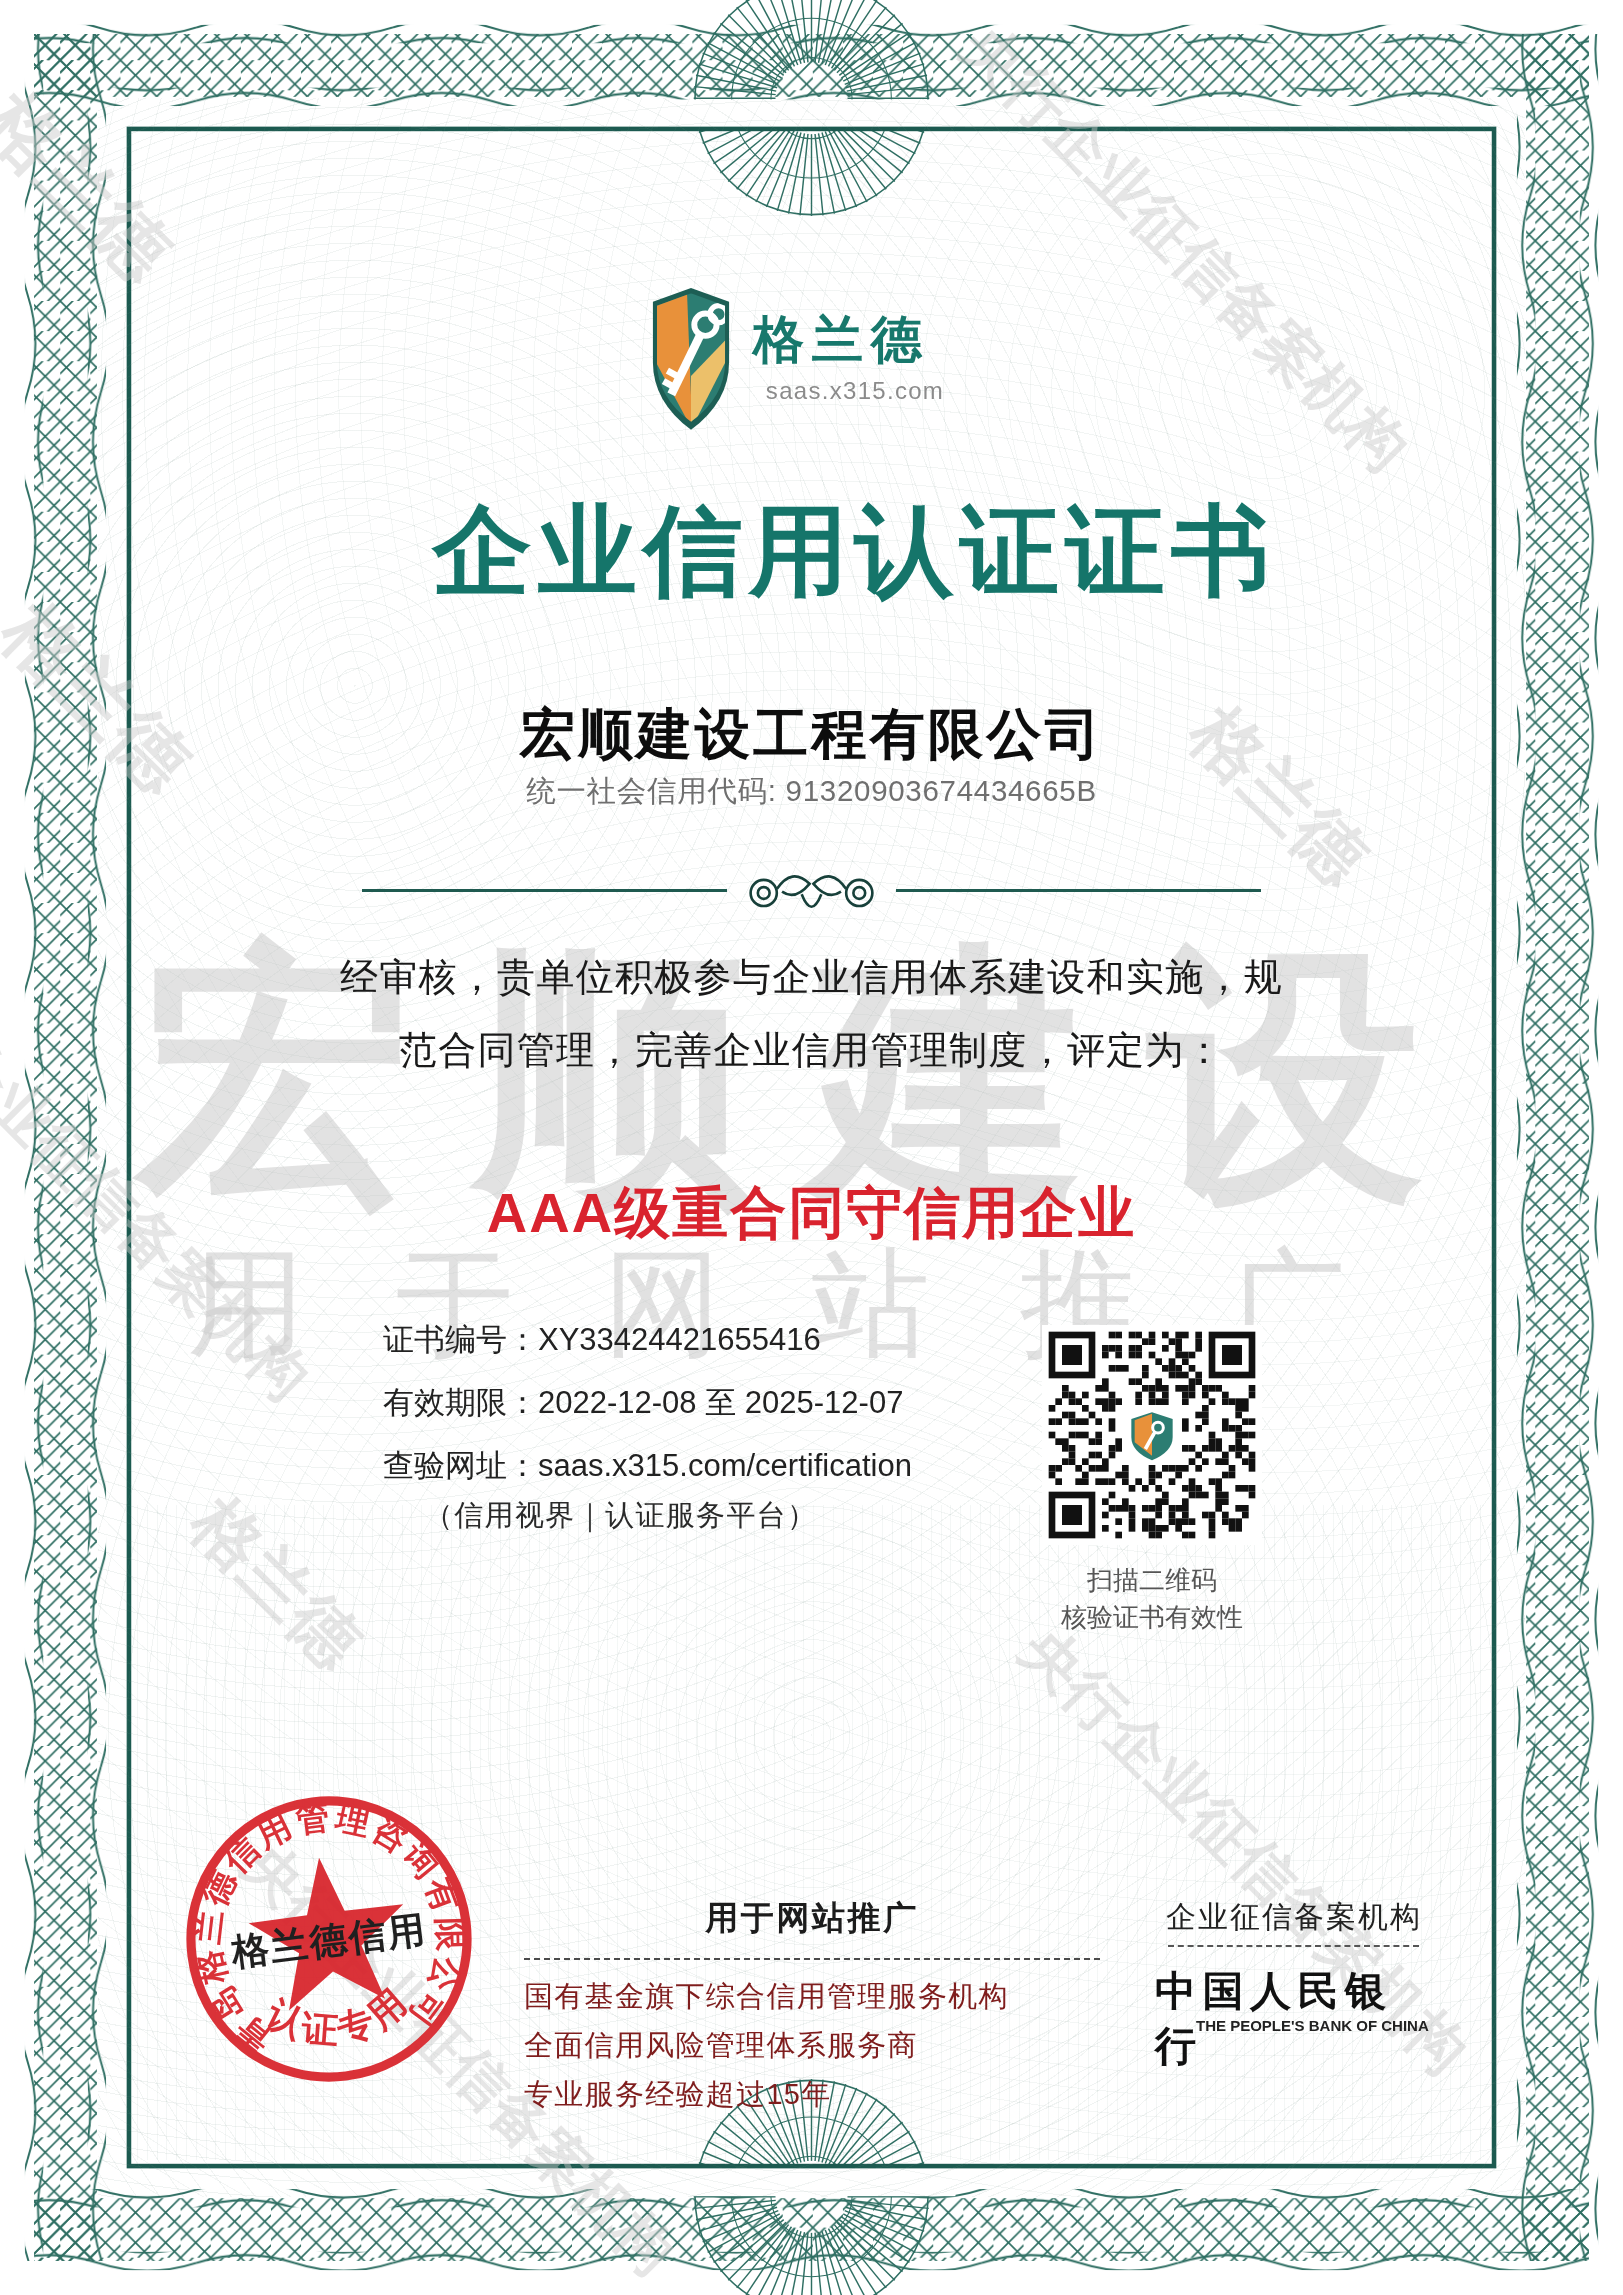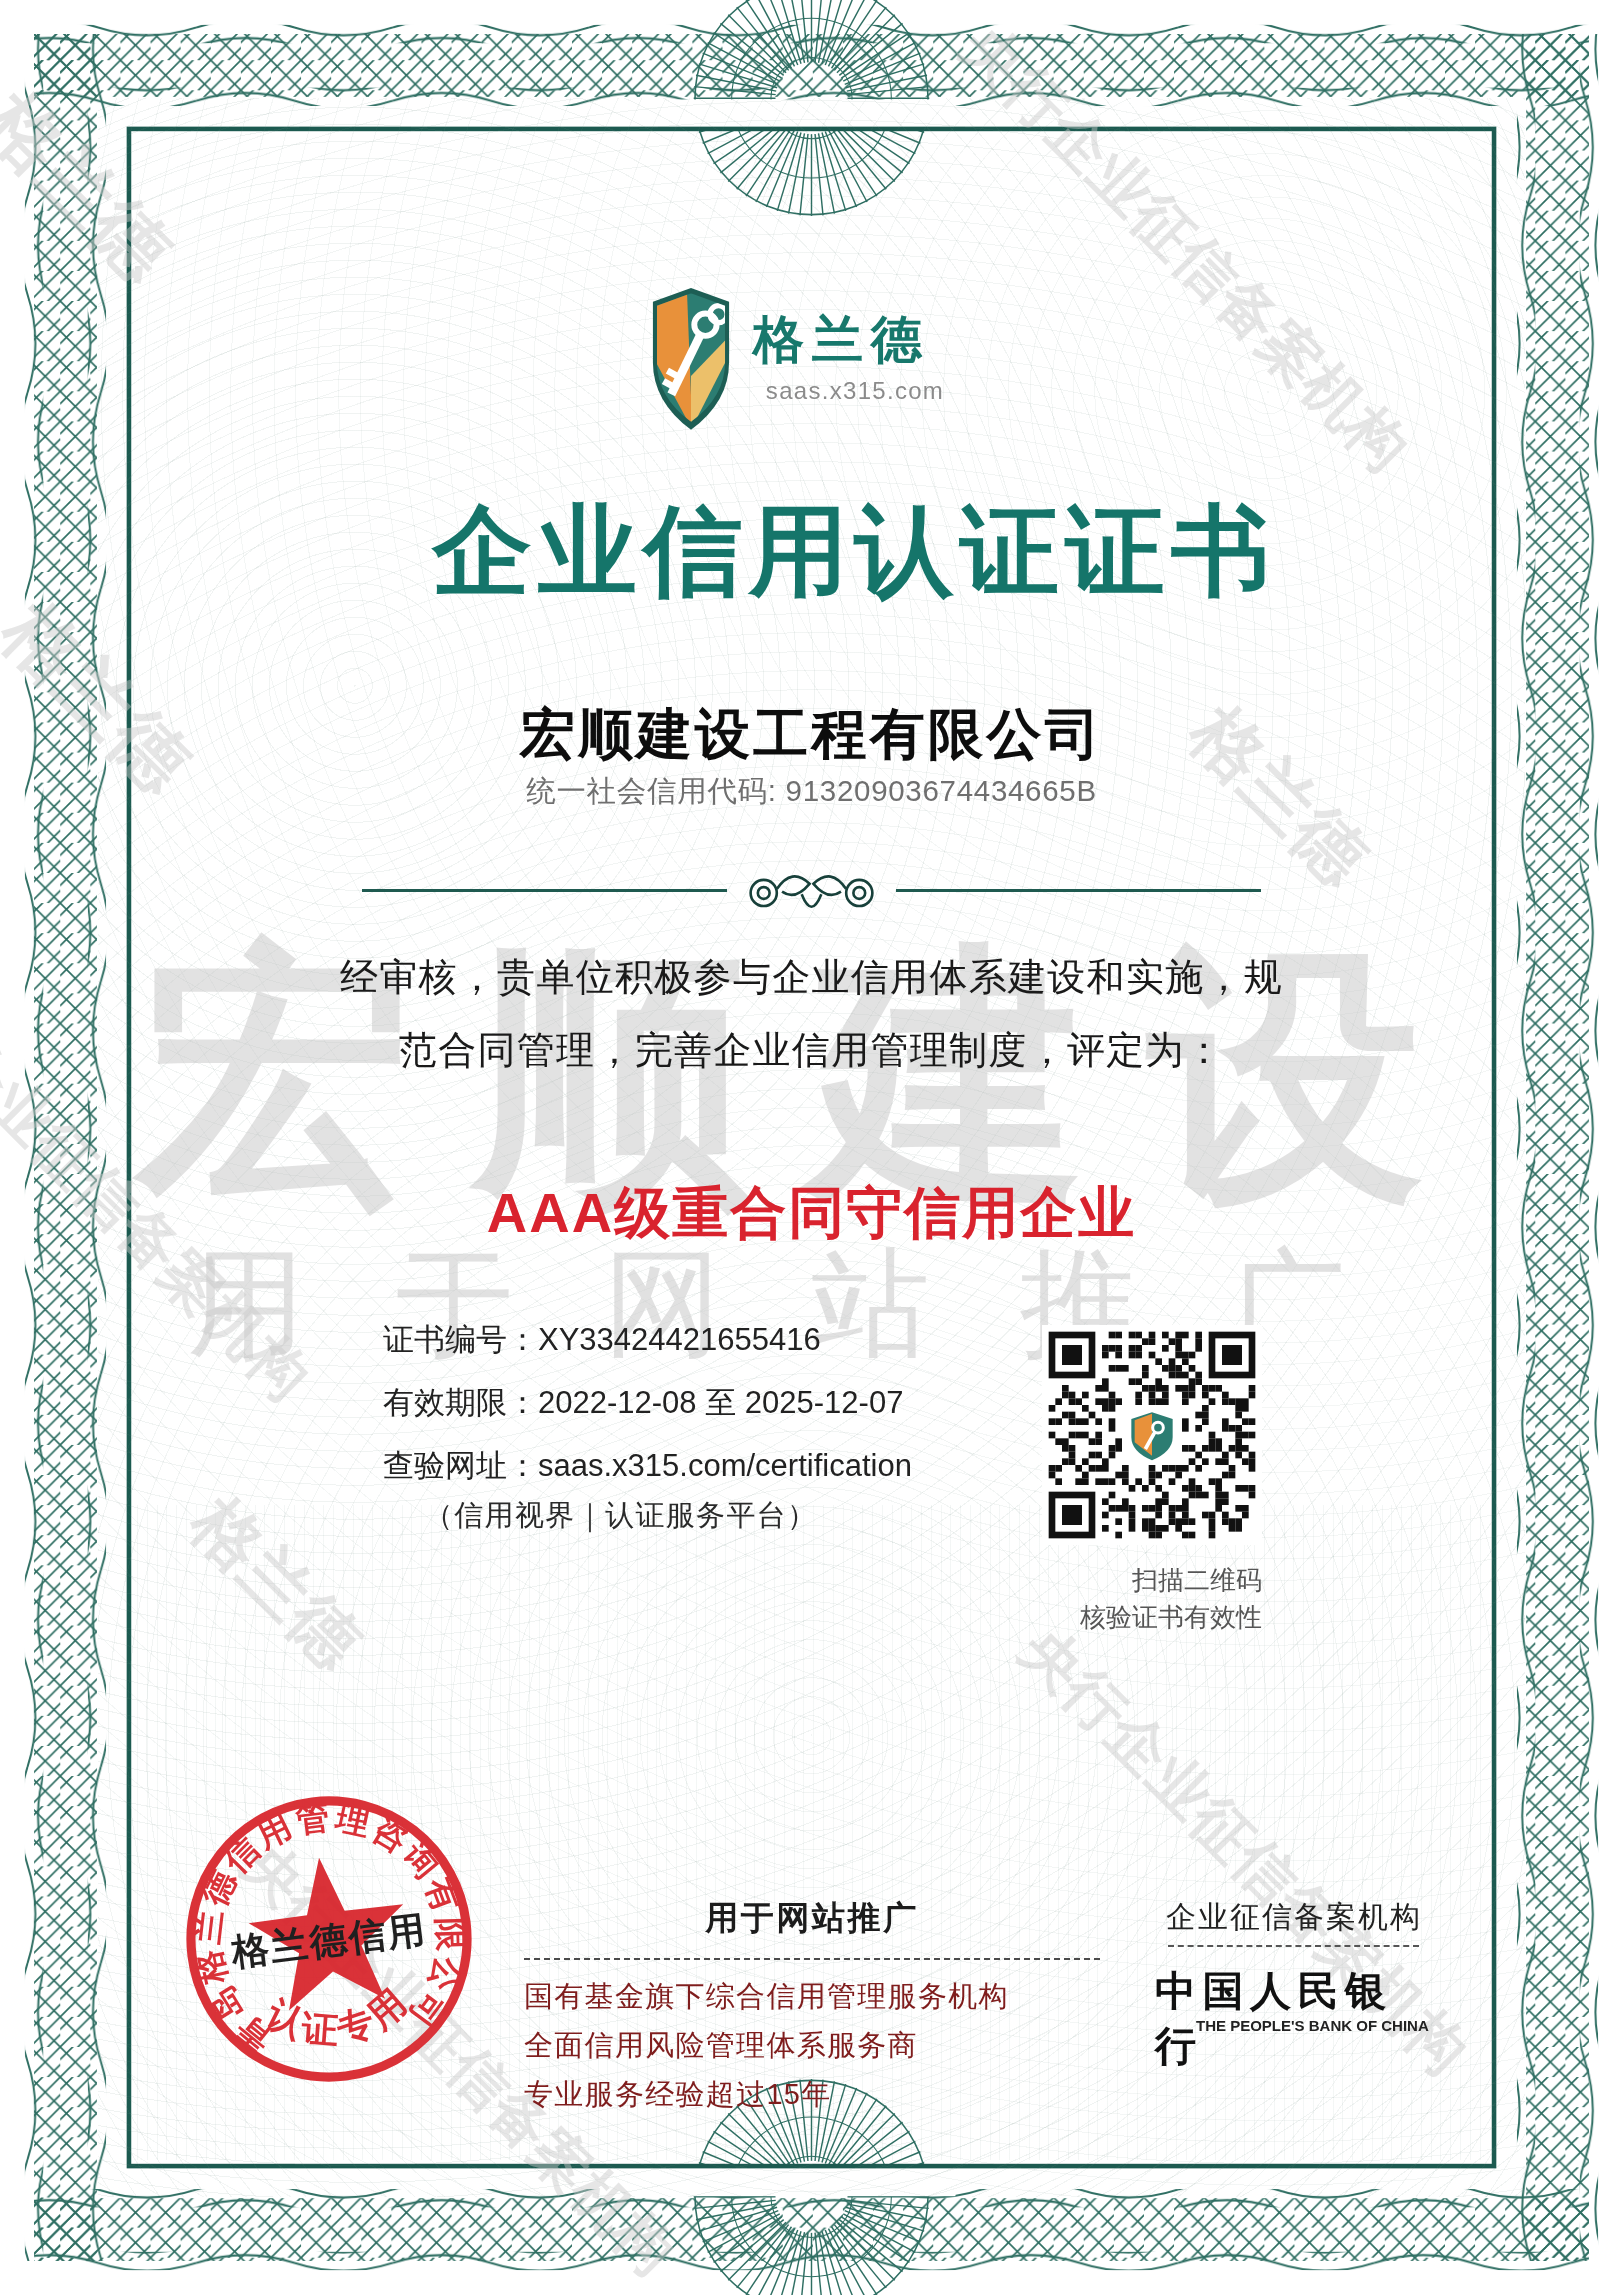--- a/index.html
+++ b/index.html
@@ -31,21 +31,21 @@
   .title{position:absolute;top:486px;font-size:99px;font-weight:900;color:#15756a;letter-spacing:6.5px;margin-left:43px;}
   .company{position:absolute;top:698px;font-size:55px;font-weight:800;color:#0d0d0d;letter-spacing:3.3px;}
   .code{position:absolute;top:772px;font-size:29.5px;color:#6f6f6f;letter-spacing:0.7px;}
   .divider{position:absolute;top:851px;left:0;width:1623px;height:79px;display:flex;align-items:center;justify-content:center;}
   .divline{width:365px;height:3.3px;background:#1f5a50;}
   .para{position:absolute;top:941px;font-size:38px;color:#1a1a1a;line-height:73px;font-weight:500;letter-spacing:1.3px;}
   .rating{position:absolute;top:1176px;font-size:56px;font-weight:900;color:#d9232e;letter-spacing:2px;}
   .details{position:absolute;left:383px;top:1319px;font-size:31px;color:#222;}
   .details .row{position:absolute;left:0;white-space:nowrap;}
   .note{position:absolute;left:424px;top:1496px;font-size:29px;color:#2a2a2a;letter-spacing:1.3px;}
-  .qrcap{position:absolute;left:1042px;width:220px;text-align:right;font-size:26px;color:#555;}
+  .qrcap{position:absolute;left:1042px;width:220px;text-align:center;font-size:26px;color:#555;}
   .slogan{position:absolute;top:1896px;left:524px;width:576px;text-align:center;font-size:33px;font-weight:800;color:#1c1c1c;letter-spacing:2.6px;}
   .dot1{position:absolute;top:1958px;left:524px;width:576px;border-top:2.6px dashed #4b4b4b;}
   .fline{position:absolute;left:524px;width:576px;text-align:left;font-size:29px;color:#7f1d1d;letter-spacing:1.3px;}
   .rtitle{position:absolute;top:1897px;left:1155px;width:278px;text-align:center;font-size:30px;color:#222;letter-spacing:2px;}
   .dot2{position:absolute;top:1945px;left:1168px;width:251px;border-top:2.6px dashed #555;}
   .bankcn{position:absolute;top:1964px;left:1155px;width:278px;text-align:left;font-size:41px;font-weight:700;color:#111;
           letter-spacing:6.5px;font-family:"Liberation Serif","DejaVu Serif",serif;}
   .banken{position:absolute;top:2017px;left:1196px;width:278px;text-align:left;font-size:15px;font-weight:700;color:#222;}
 </style>
 </head>

